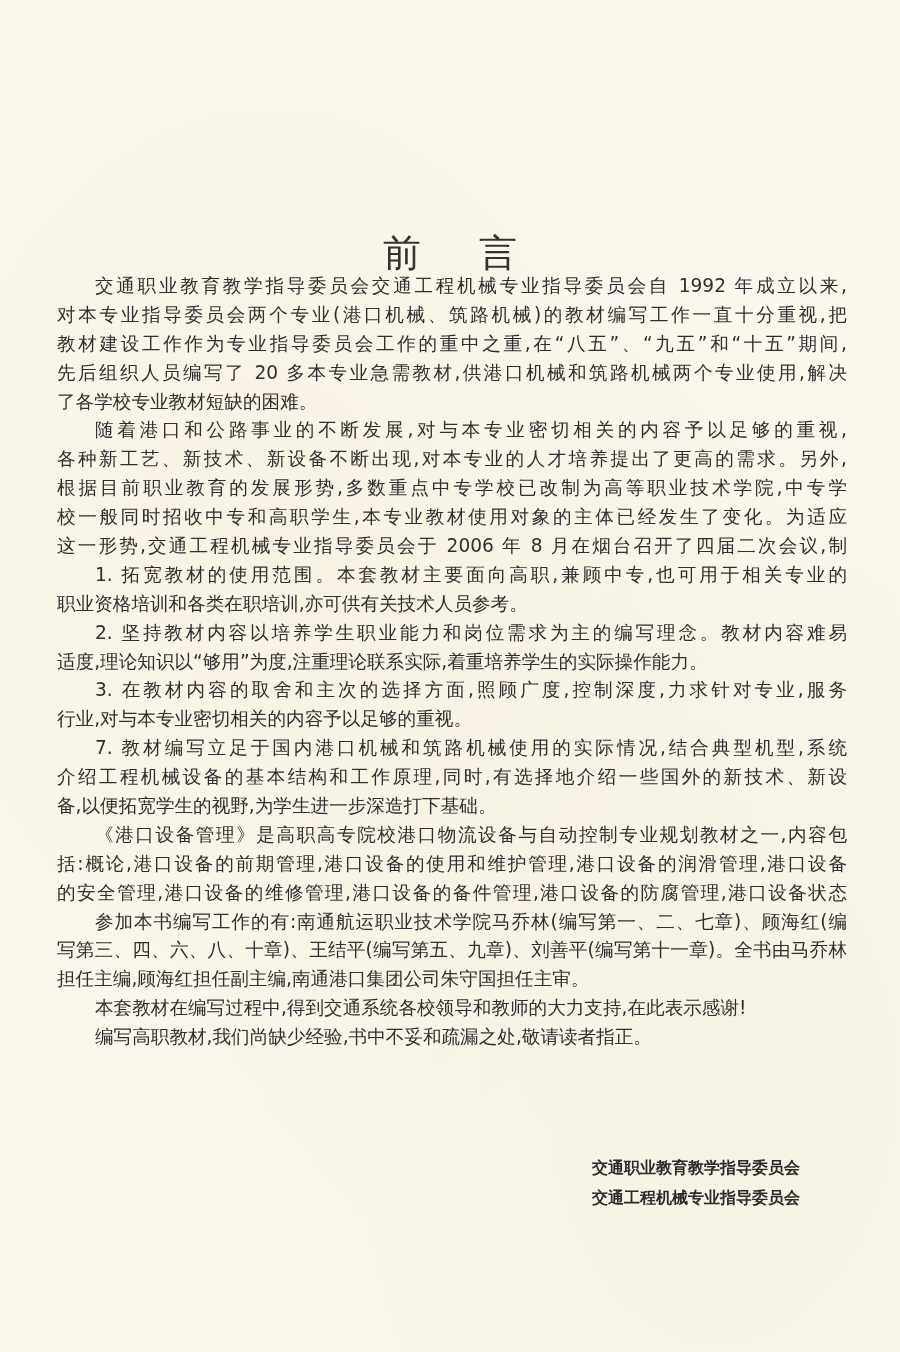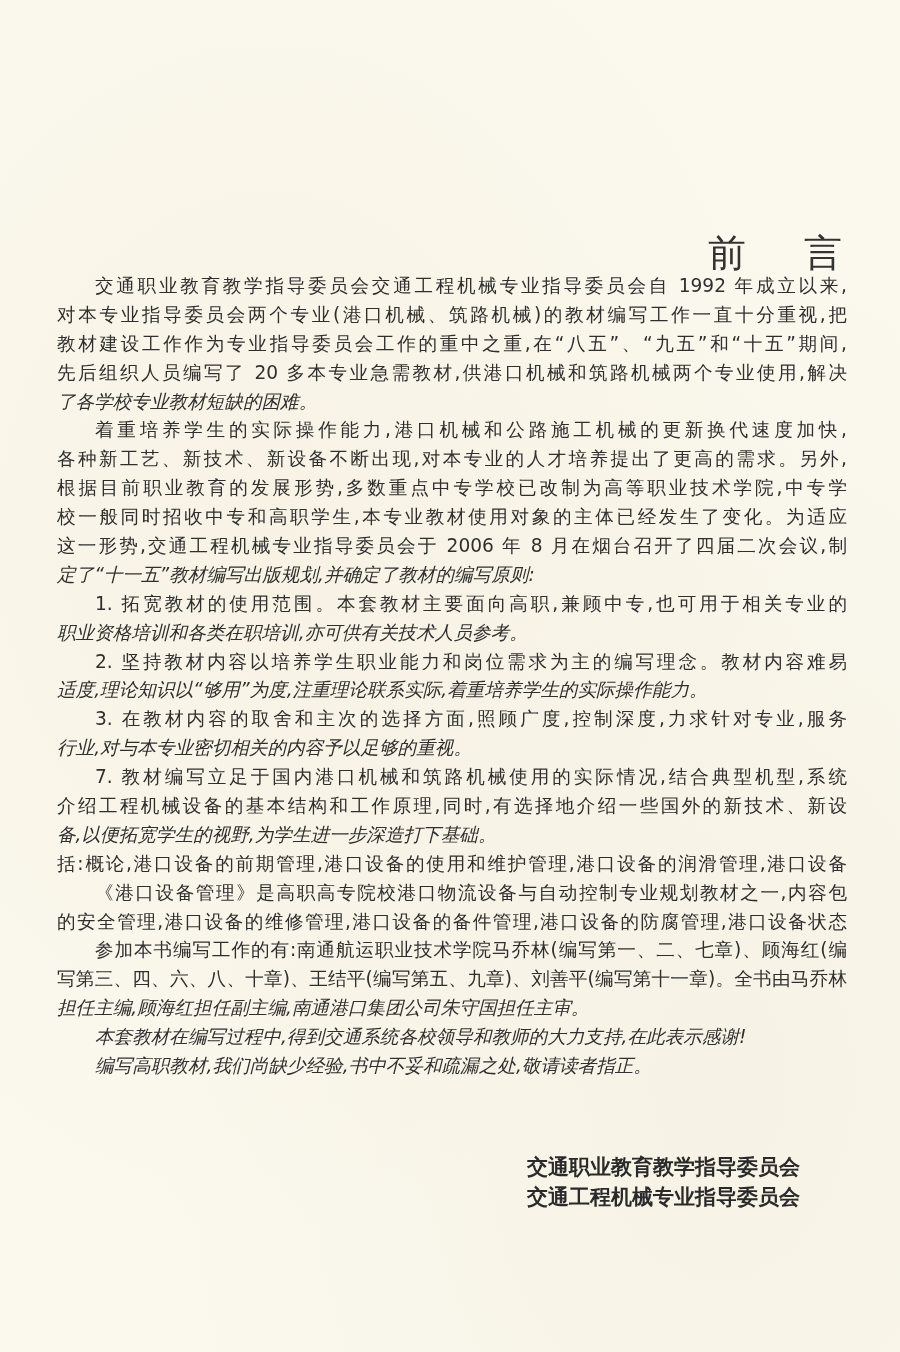--- a/index.html
+++ b/index.html
@@ -22,21 +22,21 @@
       background:
         radial-gradient(ellipse at 30% 40%, rgba(240,232,210,0.35), rgba(0,0,0,0) 60%),
         radial-gradient(ellipse at 80% 80%, rgba(235,228,208,0.3), rgba(0,0,0,0) 55%),
         #fbf8ee;
     }
     .title {
       position: absolute;
       top: 203px;
       left: 0;
       width: 900px;
-      text-align: right;
+      text-align: center;
       font-size: 38px;
       letter-spacing: 58px;
       text-indent: 58px;
       color: #333;
       font-family: "DejaVu Sans", "Liberation Sans", sans-serif;
       font-weight: normal;
     }
     .body-text {
       position: absolute;
       top: 272px;
@@ -52,30 +52,29 @@
       text-align-last: justify;
       color: #2f2f2f;
       font-family: "DejaVu Sans", "Liberation Sans", sans-serif;
       letter-spacing: 0px;
     }
     .line.indent {
       padding-left: 38px;
     }
     .line.last {
       text-align-last: left;
-      font-style: italic;
     }
     .signature {
       position: absolute;
       right: 100px;
       top: 1153px;
       text-align: left;
       font-family: "DejaVu Sans", "Liberation Sans", sans-serif;
       font-weight: bold;
-      font-size: 21px;
+      font-size: 16px;
       color: #2a2a2a;
     }
     .signature div {
       height: 29.5px;
       line-height: 29.5px;
     }
   </style>
 </head>
 <body>
 
@@ -83,42 +82,41 @@
   <h1 class="title">前言</h1>
 
   <div class="body-text">
 
     <div class="line indent">交通职业教育教学指导委员会交通工程机械专业指导委员会自 1992 年成立以来,</div>
     <div class="line">对本专业指导委员会两个专业(港口机械、筑路机械)的教材编写工作一直十分重视,把</div>
     <div class="line">教材建设工作作为专业指导委员会工作的重中之重,在“八五”、“九五”和“十五”期间,</div>
     <div class="line">先后组织人员编写了 20 多本专业急需教材,供港口机械和筑路机械两个专业使用,解决</div>
     <div class="line last">了各学校专业教材短缺的困难。</div>
 
-    <div class="line indent">着重培养学生的实际操作能力,港口机械和公路施工机械的更新换代速度加快,</div>
+    <div class="line indent">随着港口和公路事业的不断发展,对与本专业密切相关的内容予以足够的重视,</div>
     <div class="line">各种新工艺、新技术、新设备不断出现,对本专业的人才培养提出了更高的需求。另外,</div>
     <div class="line">根据目前职业教育的发展形势,多数重点中专学校已改制为高等职业技术学院,中专学</div>
     <div class="line">校一般同时招收中专和高职学生,本专业教材使用对象的主体已经发生了变化。为适应</div>
     <div class="line">这一形势,交通工程机械专业指导委员会于 2006 年 8 月在烟台召开了四届二次会议,制</div>
-    <div class="line last">定了“十一五”教材编写出版规划,并确定了教材的编写原则:</div>
 
     <div class="line indent">1. 拓宽教材的使用范围。本套教材主要面向高职,兼顾中专,也可用于相关专业的</div>
     <div class="line last">职业资格培训和各类在职培训,亦可供有关技术人员参考。</div>
 
     <div class="line indent">2. 坚持教材内容以培养学生职业能力和岗位需求为主的编写理念。教材内容难易</div>
     <div class="line last">适度,理论知识以“够用”为度,注重理论联系实际,着重培养学生的实际操作能力。</div>
 
     <div class="line indent">3. 在教材内容的取舍和主次的选择方面,照顾广度,控制深度,力求针对专业,服务</div>
     <div class="line last">行业,对与本专业密切相关的内容予以足够的重视。</div>
 
     <div class="line indent">7. 教材编写立足于国内港口机械和筑路机械使用的实际情况,结合典型机型,系统</div>
     <div class="line">介绍工程机械设备的基本结构和工作原理,同时,有选择地介绍一些国外的新技术、新设</div>
     <div class="line last">备,以便拓宽学生的视野,为学生进一步深造打下基础。</div>
 
+    <div class="line indent">《港口设备管理》是高职高专院校港口物流设备与自动控制专业规划教材之一,内容包</div>
     <div class="line">括:概论,港口设备的前期管理,港口设备的使用和维护管理,港口设备的润滑管理,港口设备</div>
-    <div class="line indent">《港口设备管理》是高职高专院校港口物流设备与自动控制专业规划教材之一,内容包</div>
     <div class="line">的安全管理,港口设备的维修管理,港口设备的备件管理,港口设备的防腐管理,港口设备状态</div>
 
     <div class="line indent">参加本书编写工作的有:南通航运职业技术学院马乔林(编写第一、二、七章)、顾海红(编</div>
     <div class="line">写第三、四、六、八、十章)、王结平(编写第五、九章)、刘善平(编写第十一章)。全书由马乔林</div>
     <div class="line last">担任主编,顾海红担任副主编,南通港口集团公司朱守国担任主审。</div>
 
     <div class="line indent last">本套教材在编写过程中,得到交通系统各校领导和教师的大力支持,在此表示感谢!</div>
 
     <div class="line indent last">编写高职教材,我们尚缺少经验,书中不妥和疏漏之处,敬请读者指正。</div>
   </div>

